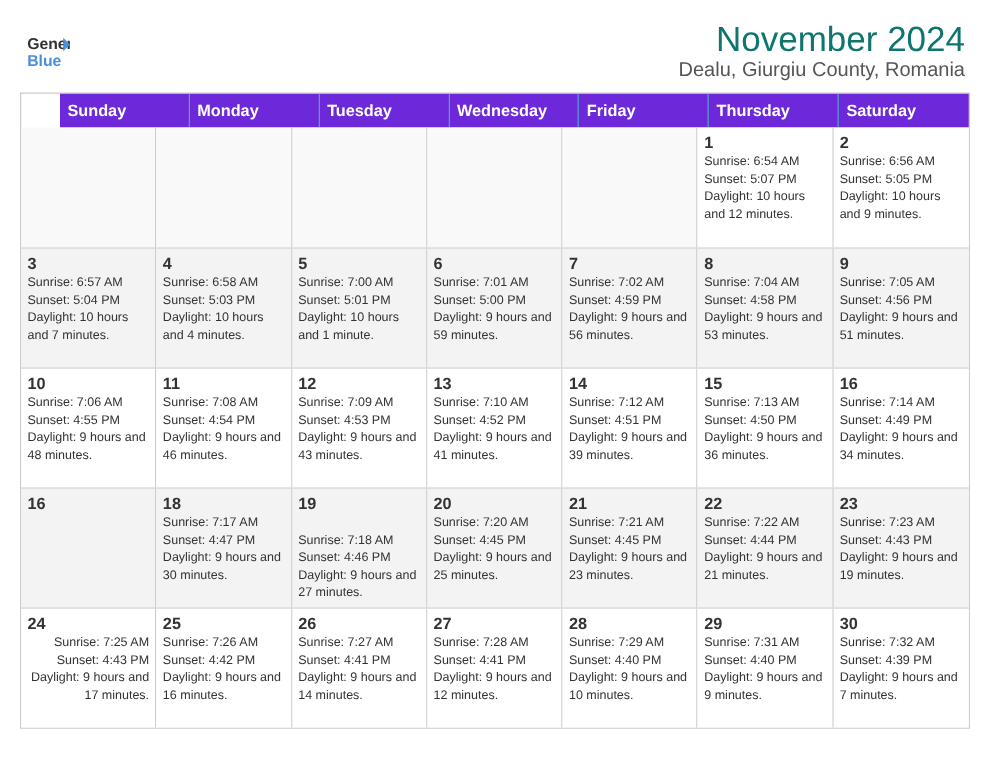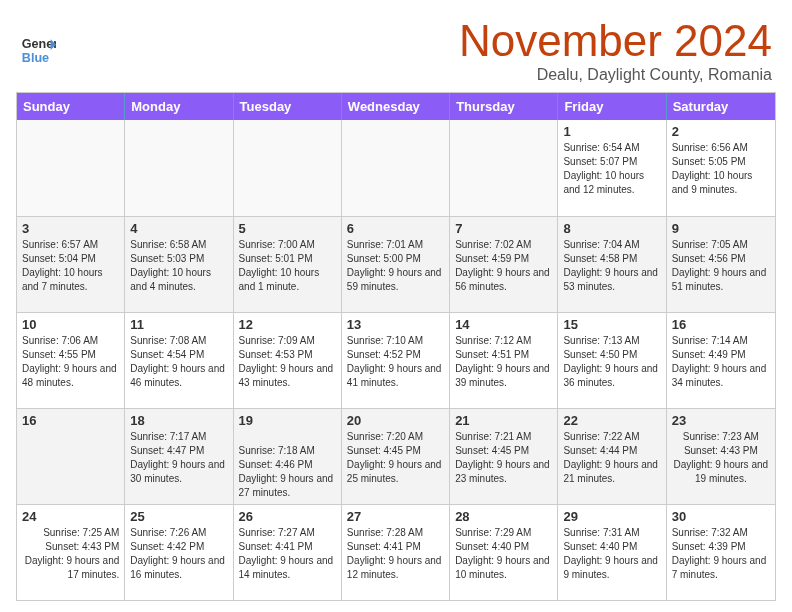--- a/index.html
+++ b/index.html
@@ -3,26 +3,26 @@
   <meta charset="utf-8">
   <style>
     * { margin: 0; padding: 0; box-sizing: border-box; }
     body { width: 792px; height: 612px; font-family: Arial, sans-serif; background: #fff; overflow: hidden; }
     
     .header { display: flex; align-items: center; justify-content: space-between; padding: 16px 20px 8px 20px; }
     .logo { display: flex; align-items: center; gap: 4px; }
     .logo-icon { width: 36px; height: 36px; }
     
     .title-block { text-align: right; }
-    .month-title { font-size: 44px; font-weight: 300; color: #c2410c; }
+    .month-title { font-size: 28px; font-weight: 300; color: #0f766e; }
     .location { font-size: 16px; color: #555; }
     
     .calendar { margin: 0 16px 8px 16px; border: 1px solid #ccc; }
     
-    .cal-header { display: grid; grid-template-columns: repeat(7, 1fr); background: #8b5cf6; }
+    .cal-header { display: grid; grid-template-columns: repeat(7, 1fr); background: #6d28d9; margin-left: 31px; }
     .cal-header-cell { color: #fff; font-size: 13px; font-weight: bold; padding: 6px 6px; text-align: left; border-right: 1px solid #5a9ad0; }
     .cal-header-cell:last-child { border-right: none; }
     
     .cal-body { display: grid; grid-template-rows: repeat(5, 1fr); }
     .cal-row { display: grid; grid-template-columns: repeat(7, 1fr); border-top: 1px solid #ccc; min-height: 96px; }
     .cal-row:first-child { border-top: none; }
     
     .cal-cell { padding: 4px 5px; border-right: 1px solid #ccc; font-size: 10px; color: #333; background: #fff; vertical-align: top; min-height: 94px; }
     .cal-cell:last-child { border-right: none; }
     .cal-cell.empty { background: #f9f9f9; }
@@ -37,32 +37,32 @@
 <div class="header">
   <div class="logo">
     <svg class="logo-icon" viewBox="0 0 40 40">
       <text x="2" y="18" font-size="14" font-weight="bold" fill="#333">General</text>
       <text x="2" y="33" font-size="14" font-weight="bold" fill="#4a90d9">Blue</text>
       <polygon points="34,8 40,14 34,20" fill="#4a90d9"></polygon>
     </svg>
   </div>
   <div class="title-block">
     <div class="month-title">November 2024</div>
-    <div class="location">Dealu, Daylight County, Romania</div>
+    <div class="location">Dealu, Giurgiu County, Romania</div>
   </div>
 </div>
 
 <div class="calendar">
   <div class="cal-header">
   <div class="cal-header-cell">Sunday</div>
       <div class="cal-header-cell">Monday</div>
       <div class="cal-header-cell">Tuesday</div>
       <div class="cal-header-cell">Wednesday</div>
+      <div class="cal-header-cell">Friday</div>
       <div class="cal-header-cell">Thursday</div>
-      <div class="cal-header-cell">Friday</div>
       <div class="cal-header-cell">Saturday</div>
     </div>
   <div class="cal-body">
   <div class="cal-row">
         <div class="cal-cell empty"></div>
         <div class="cal-cell empty"></div>
         <div class="cal-cell empty"></div>
         <div class="cal-cell empty"></div>
         <div class="cal-cell empty"></div>
         <div class="cal-cell">
@@ -195,21 +195,21 @@
 Daylight: 9 hours and 23 minutes.</div>
         </div>
         <div class="cal-cell shaded">
           <div class="day-num">22</div>
           <div class="day-info" style="white-space: pre-line;">Sunrise: 7:22 AM
 Sunset: 4:44 PM
 Daylight: 9 hours and 21 minutes.</div>
         </div>
         <div class="cal-cell shaded">
           <div class="day-num">23</div>
-          <div class="day-info" style="white-space: pre-line; text-align: center;">Sunrise: 7:23 AM
+          <div class="day-info" style="white-space: pre-line;">Sunrise: 7:23 AM
 Sunset: 4:43 PM
 Daylight: 9 hours and 19 minutes.</div>
         </div>
       </div>
       <div class="cal-row">
         <div class="cal-cell">
           <div class="day-num">24</div>
           <div class="day-info" style="white-space: pre-line; text-align: right;">Sunrise: 7:25 AM
 Sunset: 4:43 PM
 Daylight: 9 hours and 17 minutes.</div>

